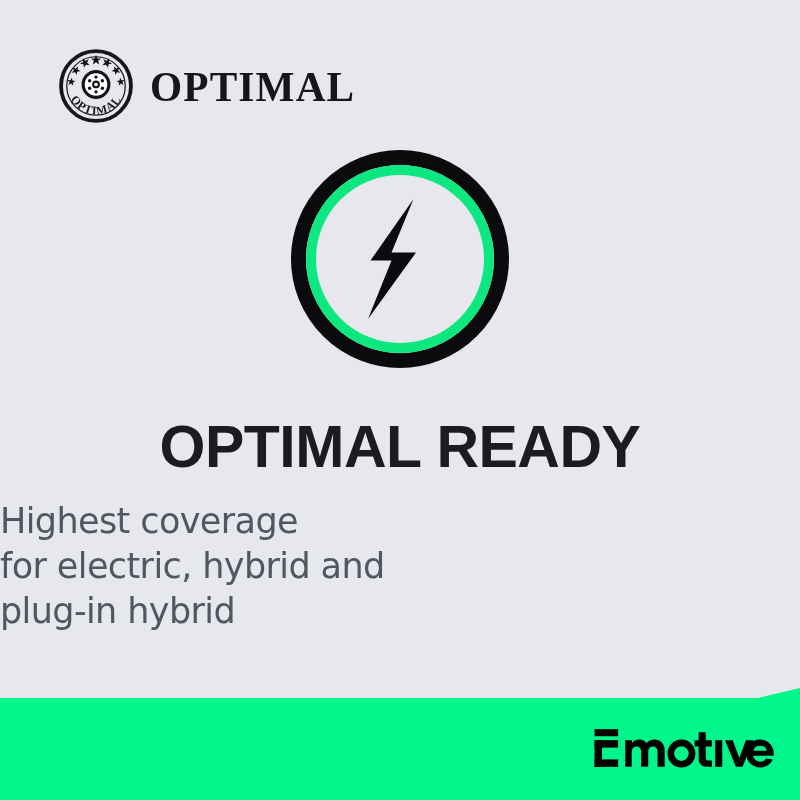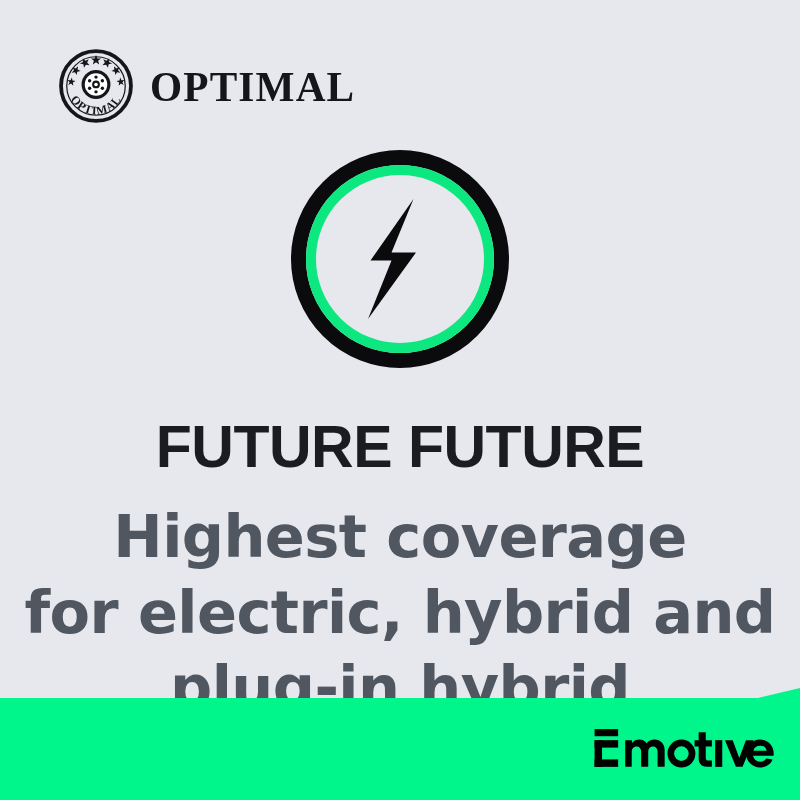--- a/index.html
+++ b/index.html
@@ -75,24 +75,23 @@
     font-size: 59px;
     letter-spacing: -0.5px;
     color: #1b1c21;
     line-height: 1.02;
   }
   #subhead {
     position: absolute;
     left: 0;
     top: 499px;
     width: 800px;
-    text-align: center;
     font-family: "DejaVu Sans", sans-serif;
-    font-weight: 700;
-    font-size: 59px;
+    font-weight: 400;
+    font-size: 35px;
     letter-spacing: -0.6px;
     color: #515760;
     line-height: 1.28;
     white-space: pre-line;
   }
 
   
   #footer-band {
     position: absolute;
     left: 0;
@@ -181,21 +180,21 @@
     <svg id="hero-icon" viewBox="0 0 218 218" aria-hidden="true">
 
       <circle cx="109" cy="109" r="101.5" fill="none" stroke="#0b0b0d" stroke-width="15"></circle>
 
       <circle cx="109" cy="109" r="89" fill="none" stroke="#0ce87f" stroke-width="10"></circle>
 
       <path d="M 122.5 49 L 79.5 110.5 L 100.5 110.5 L 77 169 L 125 102.5 L 100.5 102.5 Z" fill="#0b0b0d"></path>
     </svg>
   </div>
 
-  <div id="headline">FUTURE FUTURE</div>
+  <div id="headline">OPTIMAL READY</div>
   <div id="subhead">Highest coverage
 for electric, hybrid and
 plug-in hybrid</div>
 
   <div id="footer-band">
     <div id="footer-logo">
       <svg viewBox="0 0 230 56" aria-hidden="true">
         <g fill="#000000">
 
           <rect x="2" y="4" width="30" height="9"></rect>

